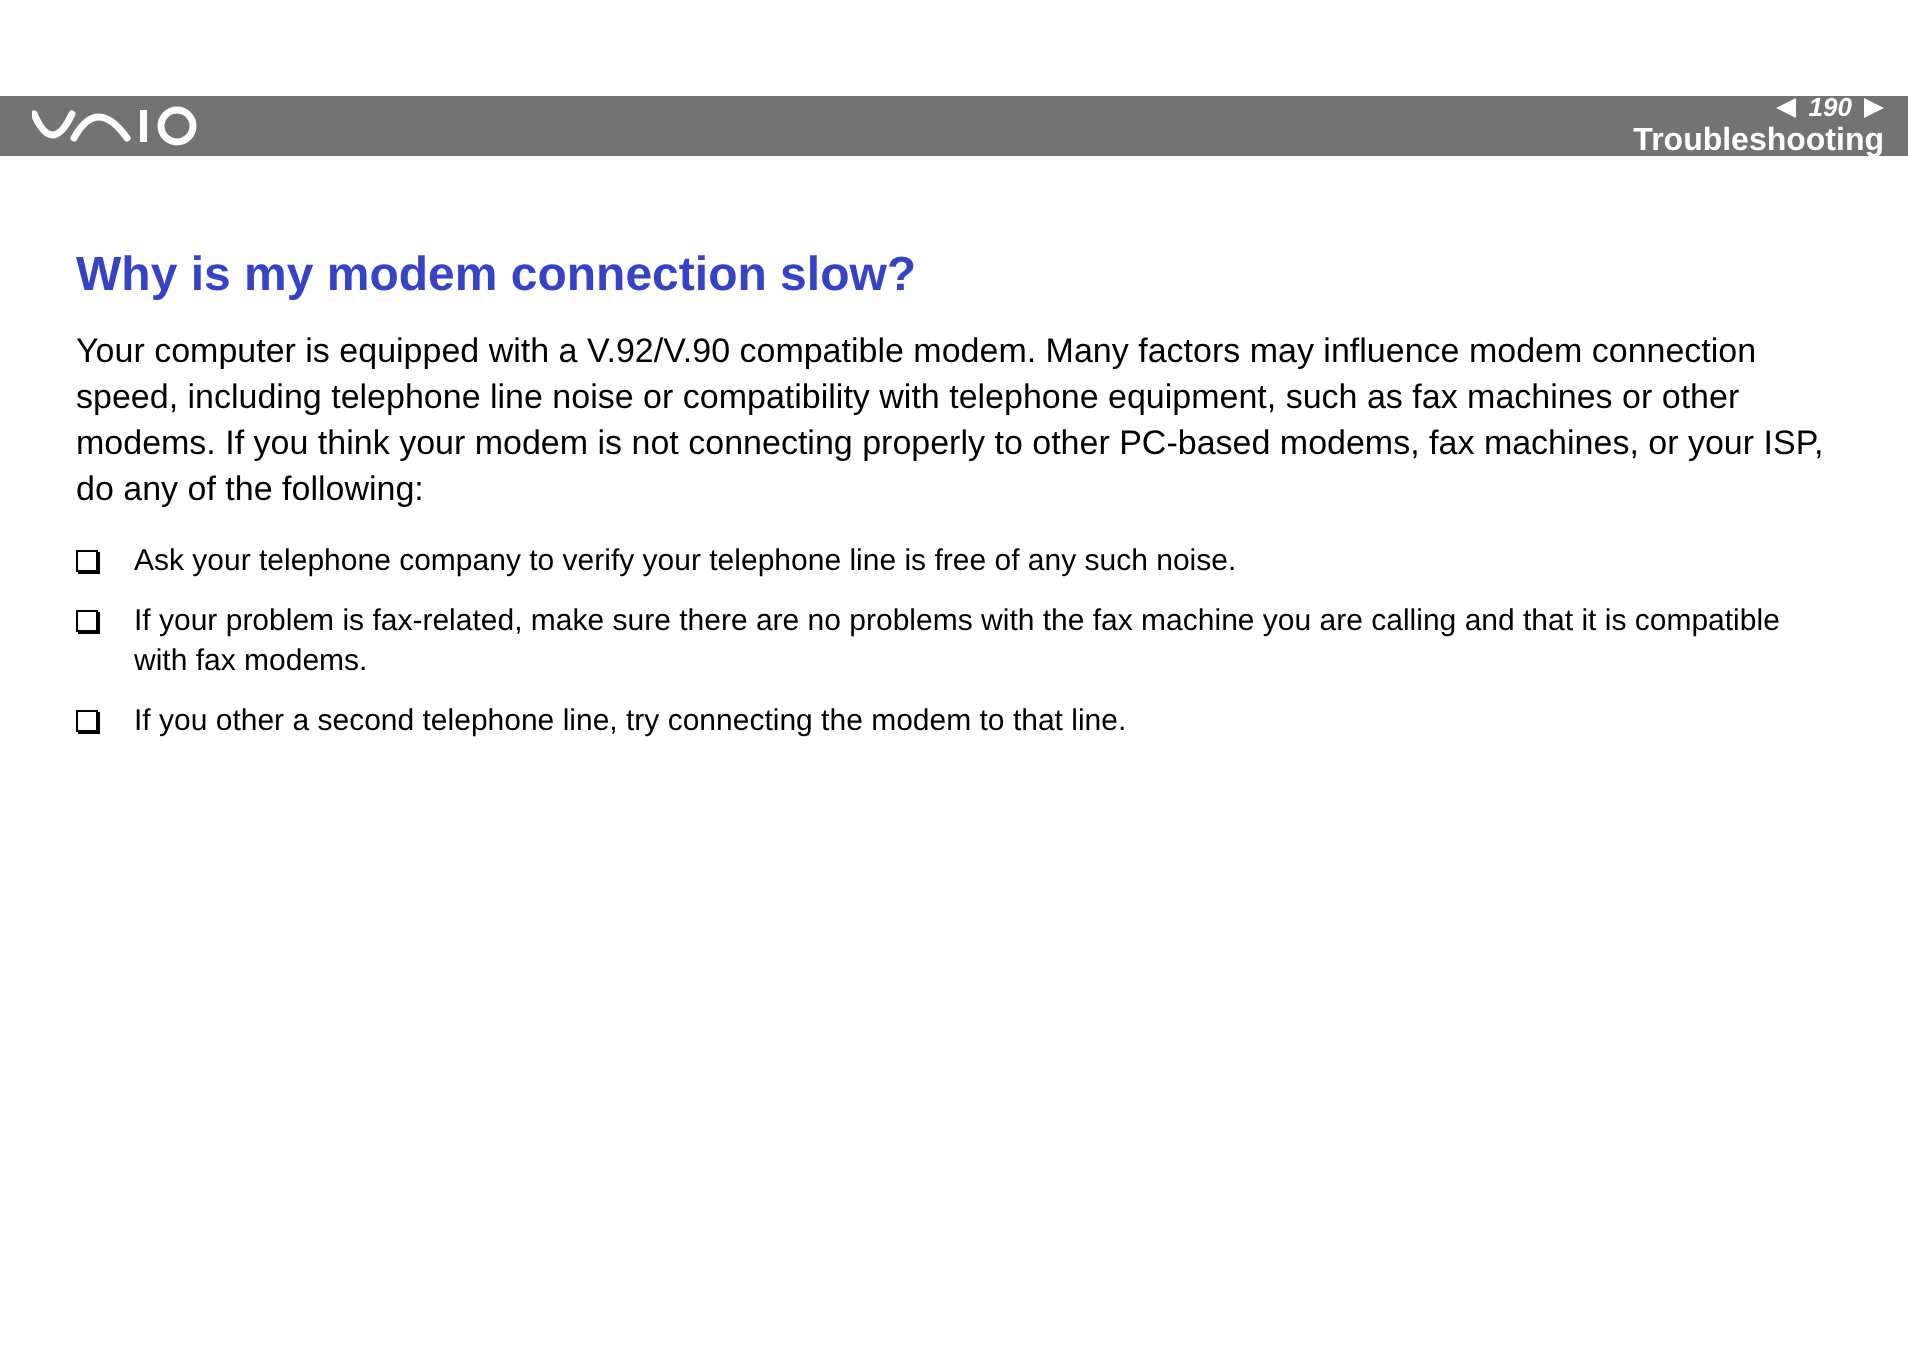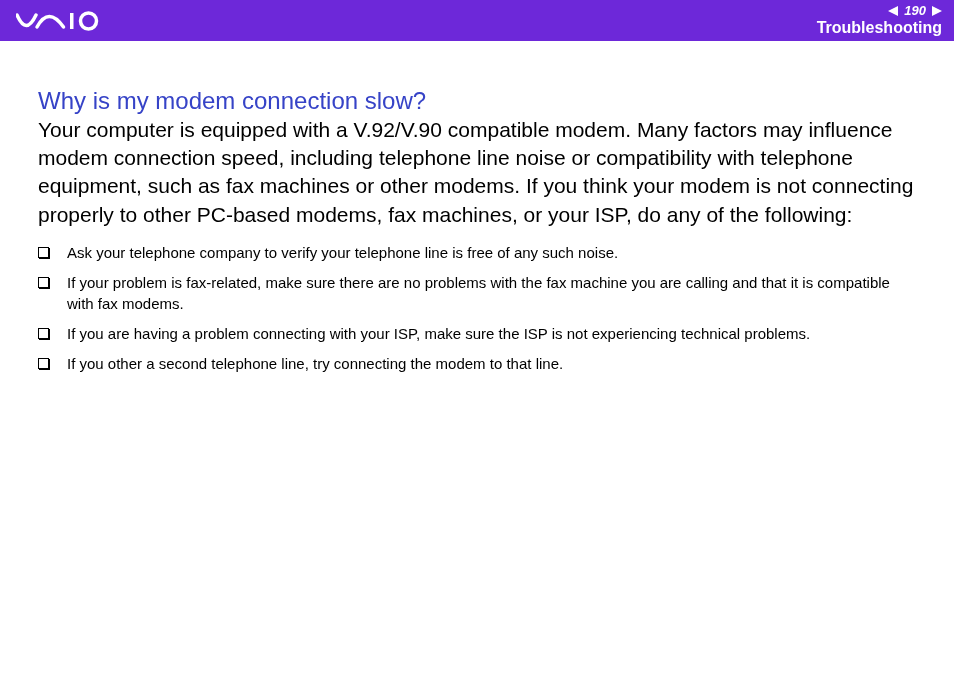--- a/index.html
+++ b/index.html
@@ -6,27 +6,28 @@
     margin: 0;
     padding: 0;
     width: 954px;
     height: 674px;
     background: #ffffff;
     font-family: Arial, Helvetica, sans-serif;
     color: #000;
     overflow: hidden;
   }
   .header-bar {
-    background: #6d28d9;
-    height: 41px;
+    background: #737373;
+    height: 30px;
     display: flex;
     align-items: center;
     justify-content: space-between;
     padding: 0 12px 0 16px;
     box-sizing: border-box;
+    margin-top: 48px;
   }
   .logo {
     display: flex;
     align-items: center;
   }
   .logo svg {
     height: 20px;
     width: auto;
     display: block;
   }
@@ -61,26 +62,26 @@
     font-size: 16px;
     margin-top: 1px;
   }
   .content {
     padding: 46px 38px 0 38px;
     box-sizing: border-box;
   }
   .heading {
     color: #3643c7;
     font-size: 24px;
-    font-weight: 400;
-    margin: 0 0 0 0;
+    font-weight: 700;
+    margin: 0 0 12px 0;
     line-height: 1.2;
   }
   .intro {
-    font-size: 21px;
+    font-size: 17px;
     line-height: 1.35;
     margin: 0 0 14px 0;
   }
   ul.bullets {
     list-style: none;
     padding: 0;
     margin: 0;
   }
   ul.bullets li {
     display: flex;
@@ -133,20 +134,16 @@
     <li>
       <span class="bullet-icon"></span>
       <span class="bullet-text">Ask your telephone company to verify your telephone line is free of any such noise.</span>
     </li>
     <li>
       <span class="bullet-icon"></span>
       <span class="bullet-text">If your problem is fax-related, make sure there are no problems with the fax machine you are calling and that it is compatible with fax modems.</span>
     </li>
     <li>
       <span class="bullet-icon"></span>
-      <span class="bullet-text">If you are having a problem connecting with your ISP, make sure the ISP is not experiencing technical problems.</span>
-    </li>
-    <li>
-      <span class="bullet-icon"></span>
       <span class="bullet-text">If you other a second telephone line, try connecting the modem to that line.</span>
     </li>
   </ul>
 </div>
 
 </body></html>

